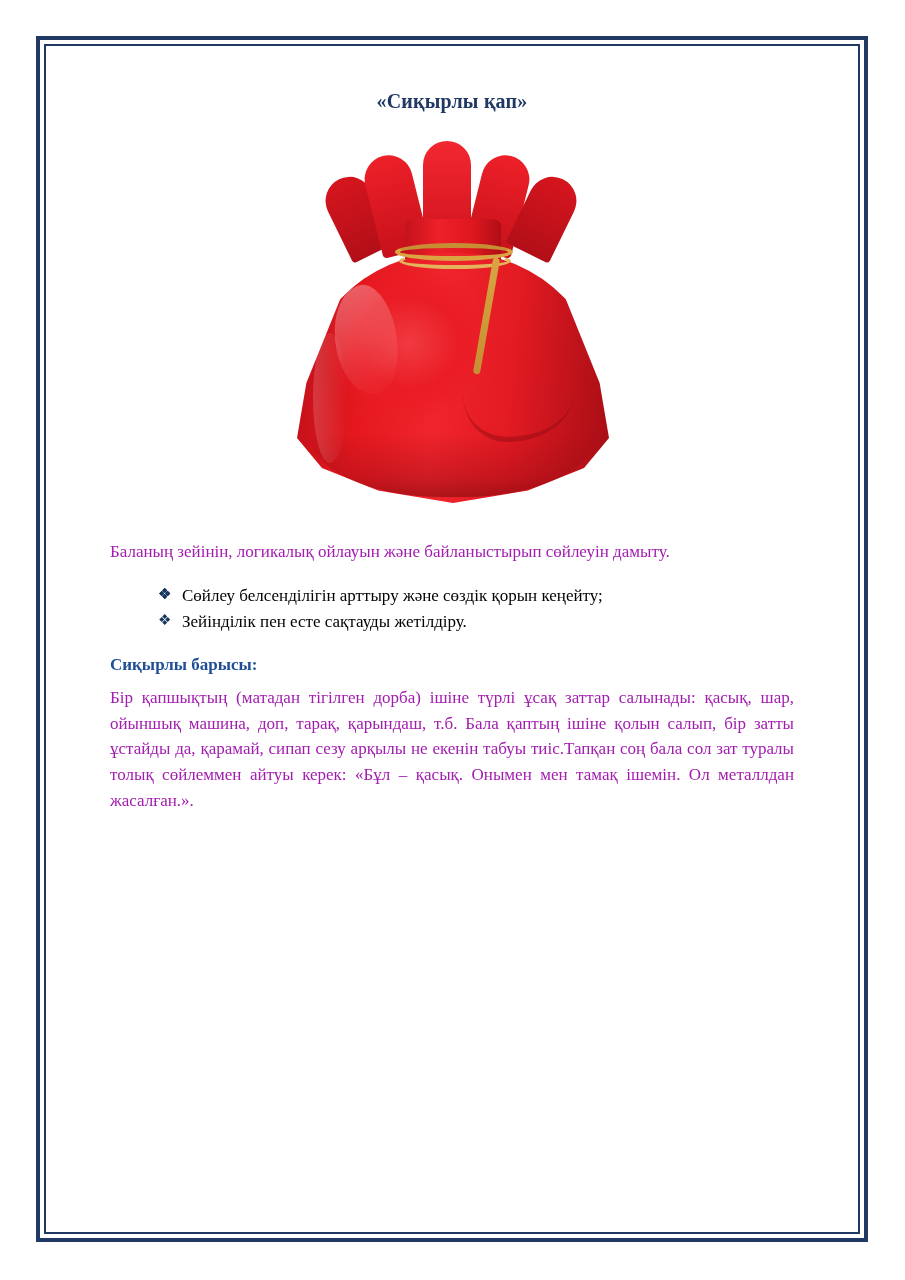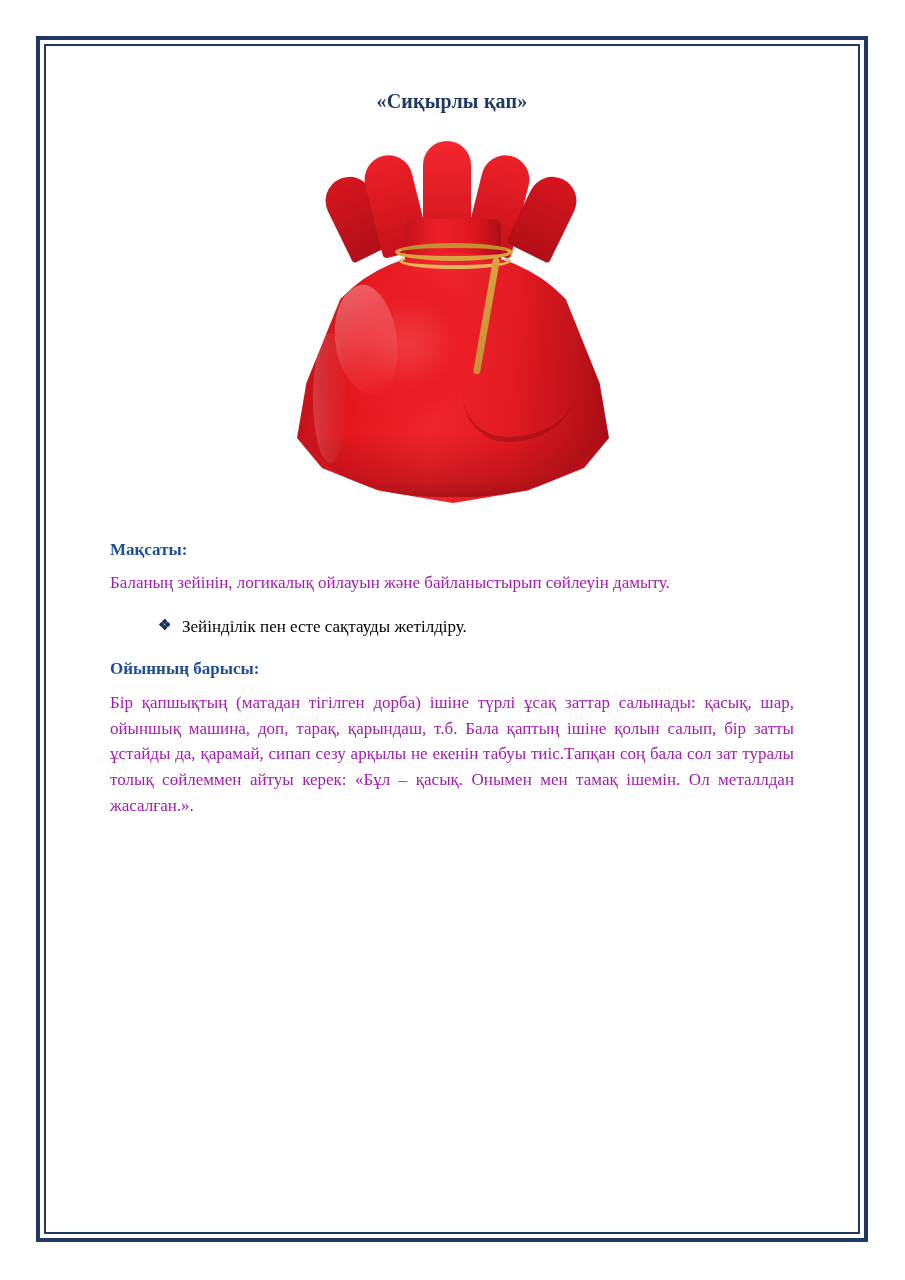--- a/index.html
+++ b/index.html
@@ -285,38 +285,38 @@
         <div class="bag-crease"></div>
 
         <div class="cord"></div>
         <div class="cord2"></div>
         <div class="cord-tail"></div>
       </div>
     </div>
 
     <div class="body-text">
 
-      <h2 class="sec">Мақсаты:</h2>
       <p class="para">Баланың зейінін, логикалық ойлауын және байланыстырып сөйлеуін дамыту.</p>
 
       <ul class="bullets">
         <li>
           <span class="bl">❖</span>
         </li>
         <li>
           <span class="bl">❖</span>
         </li>
         <li>
           <span class="bl">❖</span>
+          <span>Сөйлеу белсенділігін арттыру және сөздік қорын кеңейту;</span>
         </li>
         <li>
           <span class="bl">❖</span>
           <span>Зейінділік пен есте сақтауды жетілдіру.</span>
         </li>
       </ul>
 
-      <h2 class="sec sec-gap">Ойынның барысы:</h2>
+      <h2 class="sec sec-gap">Сиқырлы барысы:</h2>
       <p class="para">Бір қапшықтың (матадан тігілген дорба) ішіне түрлі ұсақ заттар салынады: қасық, шар, ойыншық машина, доп, тарақ, қарындаш, т.б. Бала қаптың ішіне қолын салып, бір затты ұстайды да, қарамай, сипап сезу арқылы не екенін табуы тиіс.Тапқан соң бала сол зат туралы толық сөйлеммен айтуы керек: «Бұл – қасық. Онымен мен тамақ ішемін. Ол металлдан жасалған.».</p>
 
 
     </div>
   </div>
 </div>
 
 </body></html>

